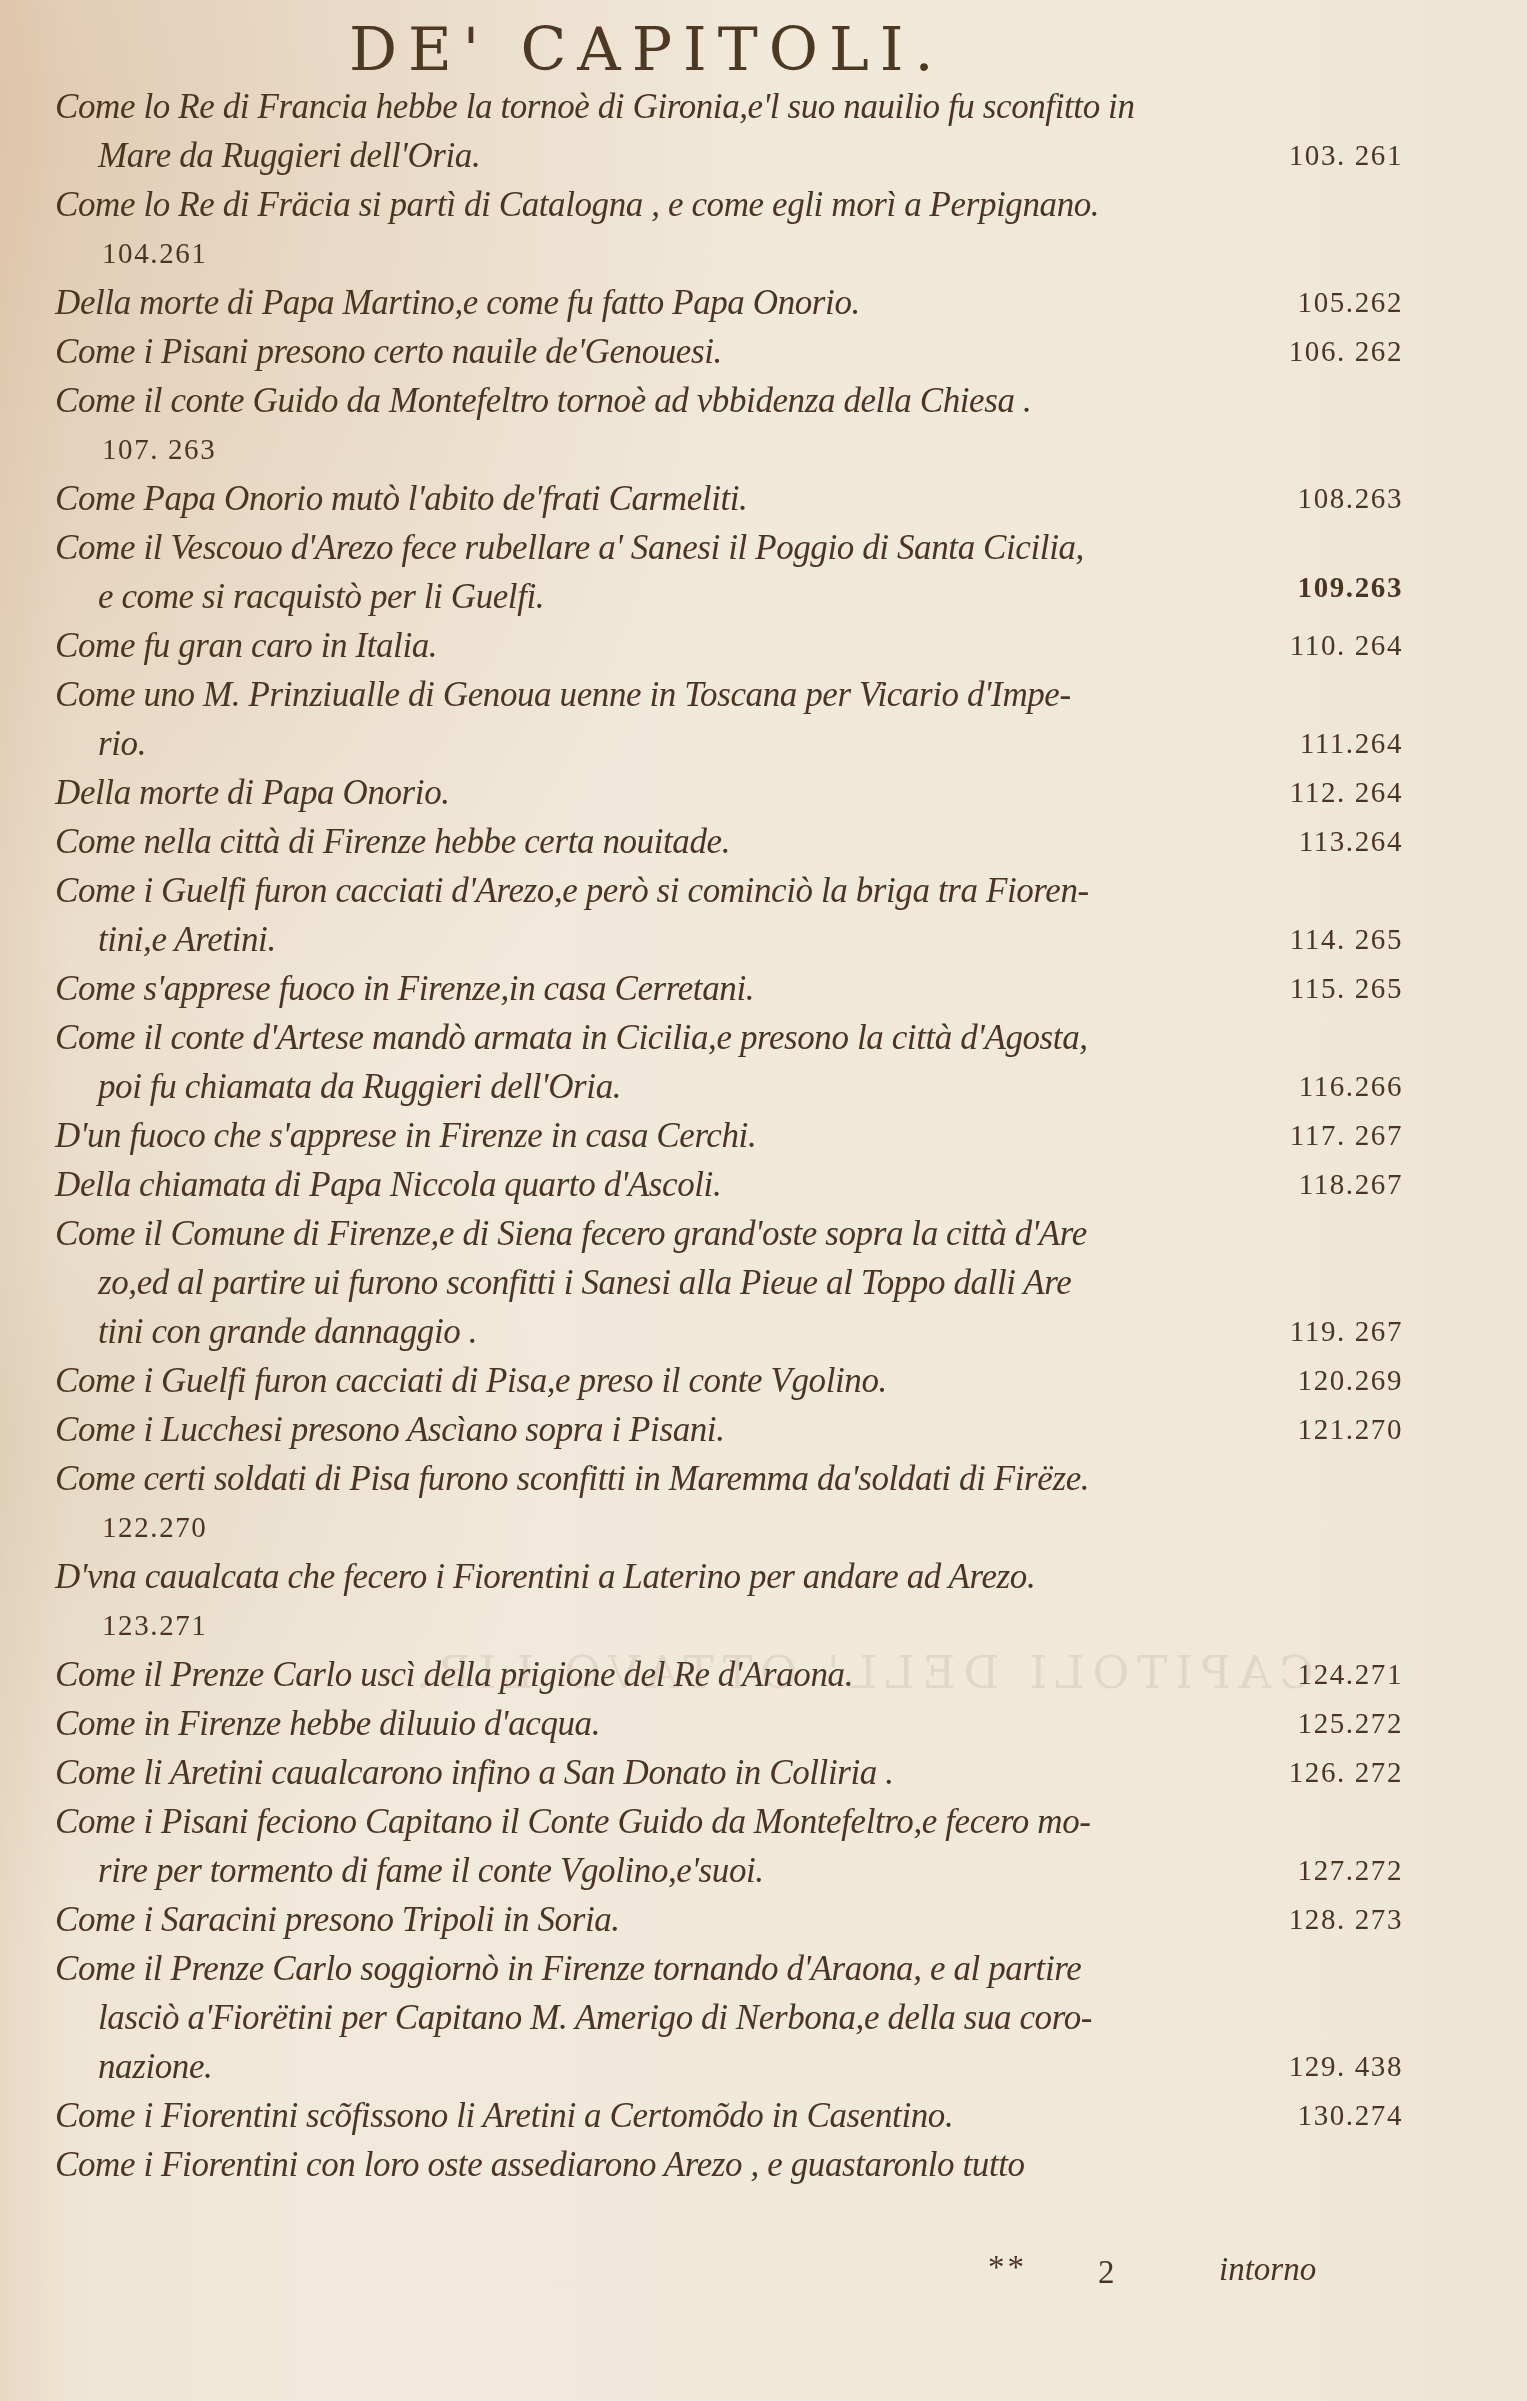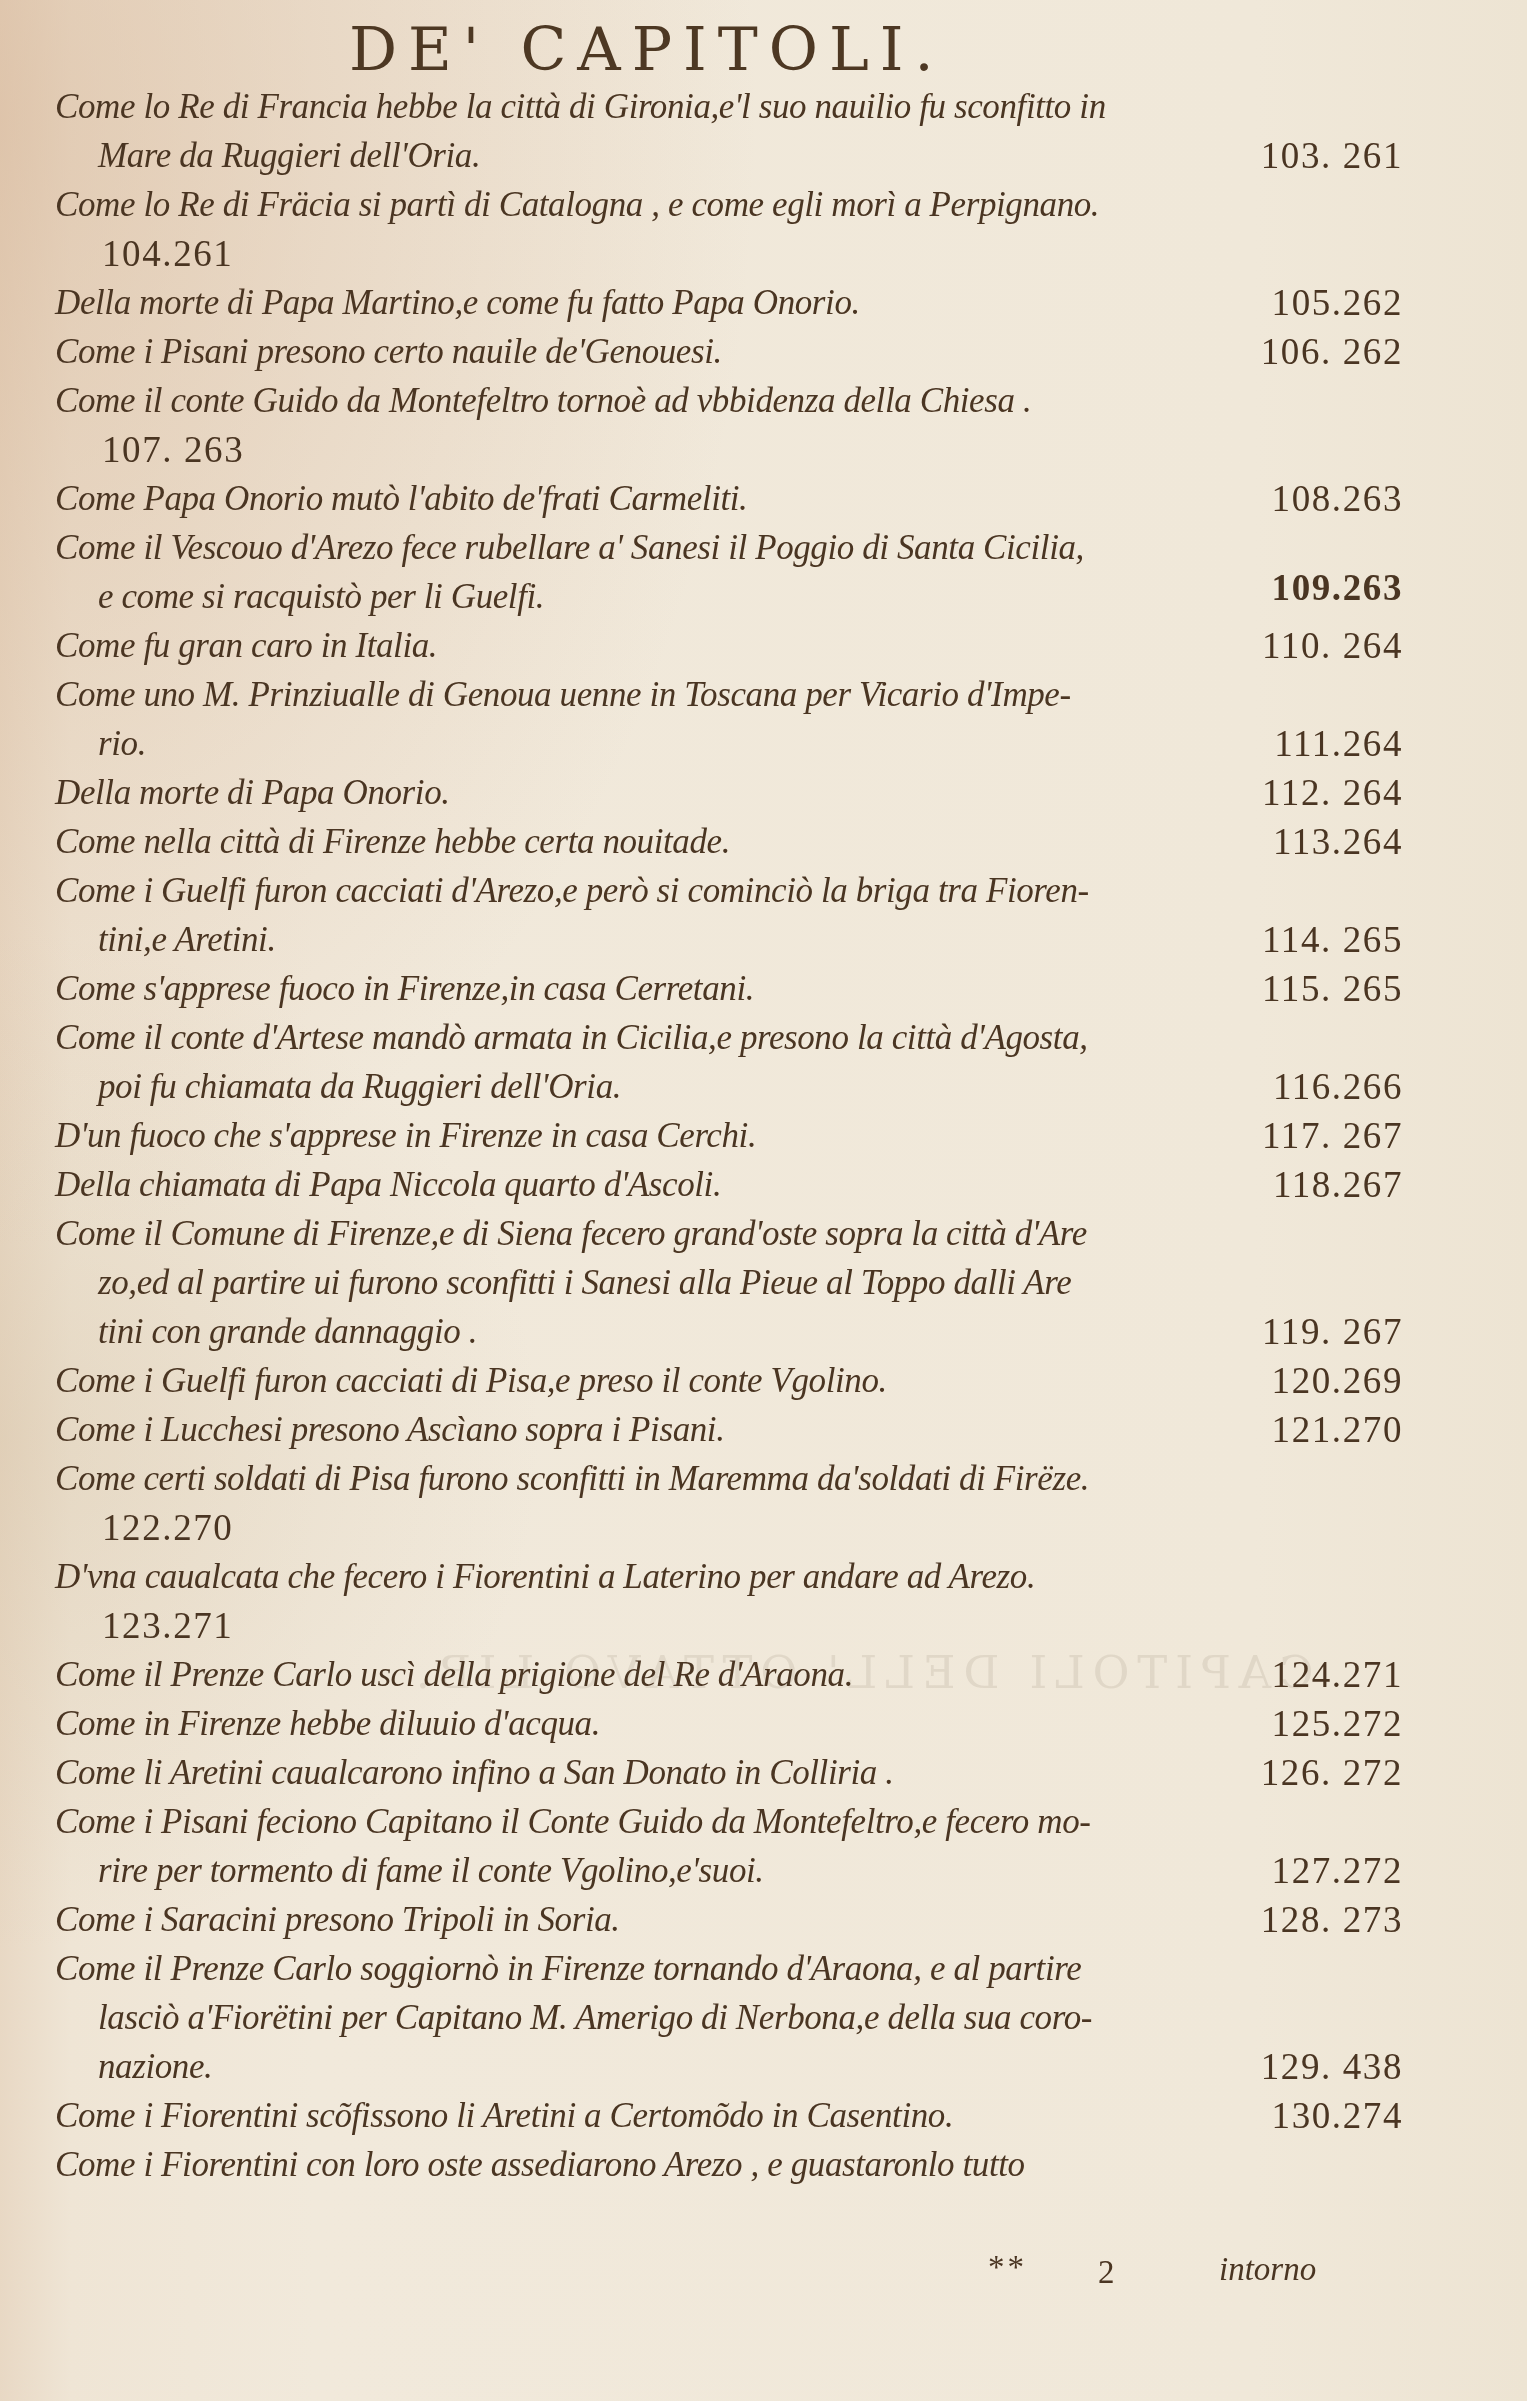--- a/index.html
+++ b/index.html
@@ -60,21 +60,21 @@
     display: block;
     white-space: nowrap;
   }
   .entry .line.cont {
     padding-left: 43px;
   }
   .entry .ref {
     position: absolute;
     right: 0;
     font-style: normal;
-    font-size: 37px;
+    font-size: 29px;
     letter-spacing: 1.6px;
   }
   .entry .ref.block {
     position: static;
     display: block;
     padding-left: 47px;
   }
   .footer {
     position: absolute;
     top: 2249px;
@@ -100,21 +100,21 @@
 <body>
 
 <div class="page">
 
   <div class="bleed" style="top:1646px; left:408px;">CAPITOLI DELL' OTTAVO LIB.</div>
 
   <h1 class="title">DE' CAPITOLI.</h1>
 
   <ul class="toc" id="toc">
       <li class="entry">
-        <span class="line">Come lo Re di Francia hebbe la città di Gironia,e'l suo nauilio fu sconfitto in</span>
+        <span class="line">Come lo Re di Francia hebbe la tornoè di Gironia,e'l suo nauilio fu sconfitto in</span>
         <span class="line cont last-line">Mare da Ruggieri dell'Oria.</span>
         <span class="ref" style="bottom: 0px;">103. 261</span>
       </li>
       <li class="entry">
         <span class="line last-line">Come lo Re di Fräcia si partì di Catalogna , e come egli morì a Perpignano.</span>
         <span class="ref block">104.261</span>
       </li>
       <li class="entry">
         <span class="line last-line">Della morte di Papa Martino,e come fu fatto Papa Onorio.</span>
         <span class="ref" style="bottom: 0px;">105.262</span>

